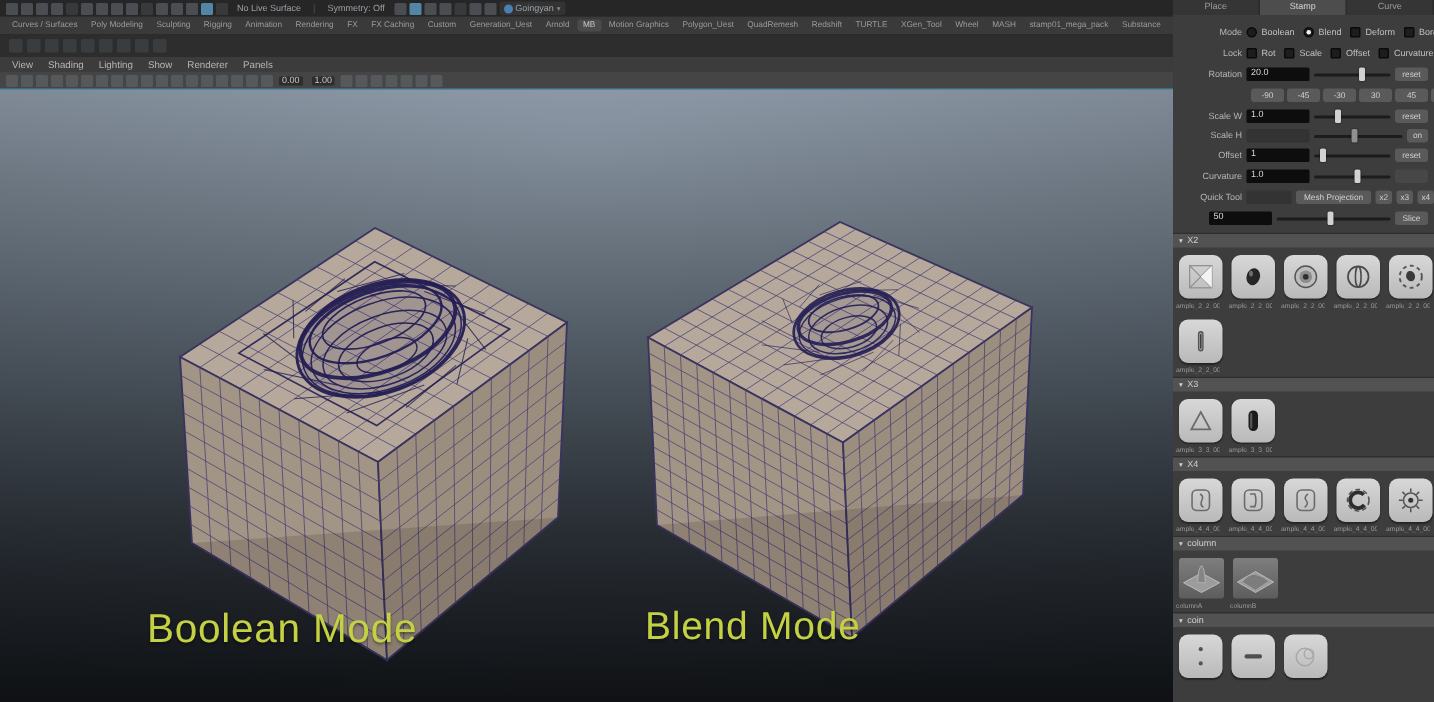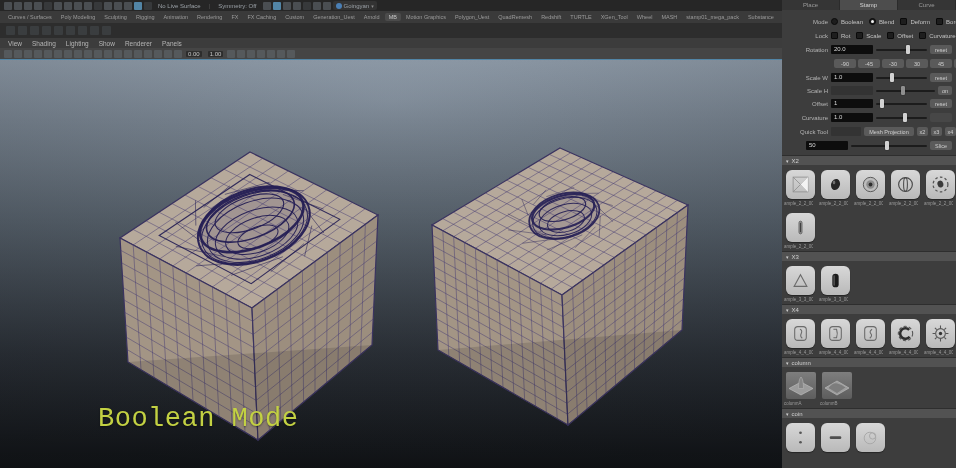--- a/index.html
+++ b/index.html
@@ -34,21 +34,21 @@
   .vptb .tbicon { width:8px; height:8px; background:#55595c; }
   .readout { color:#c5c5c5; font-size:6px; background:#2d2d2d; padding:0 2px; border-radius:1px; margin:0 2px; }
 
   .viewport { position:relative; flex:1; background:
       radial-gradient(120% 90% at 50% 10%, rgba(255,255,255,0.04), rgba(0,0,0,0.25)),
       linear-gradient(180deg,#8b98a6 0%, #76828f 14%, #55606b 40%, #2e343c 72%, #14171b 100%);
     overflow:hidden; }
   .viewport svg { position:absolute; inset:0; }
   .vplabel { position:absolute; font-size:27px; letter-spacing:0.5px; color:#c3d143;
     text-shadow:0 1px 2px rgba(0,0,0,0.4); white-space:nowrap; }
-  #label-left { left:98px; top:344px;font-family:Liberation Mono, monospace; }
+  #label-left { left:98px; top:344px; }
   #label-right { left:430px; top:342px; font-size:26px; }
 
   
   .panel { width:174px; height:468px; background:#3d3d3d; overflow:hidden; font-size:6.5px; color:#c0c0c0; }
   .ptabs { height:10px; background:#2b2b2b; display:flex; }
   .ptab { flex:1; display:flex; align-items:center; justify-content:center; font-size:6px; color:#9a9a9a; background:#353535; border-right:1px solid #2b2b2b; }
   .ptab.active { background:#4d4d4d; color:#d6d6d6; }
 
   .pcontrols { padding:3px 4px 1px; }
   .prow { display:flex; align-items:center; height:11px; margin:3px 0; gap:3px; }
@@ -373,20 +373,21 @@
           <line x1="546.31" y1="174.79755888325766" x2="508.0764898294723" y2="169.9123115035863" stroke="#241e54" stroke-width="0.6" opacity="0.7"></line>
           <line x1="533.1330854637602" y1="166.745" x2="507.8568745872016" y2="153.77059119669255" stroke="#241e54" stroke-width="0.6" opacity="0.7"></line>
           <line x1="528.31" y1="155.745" x2="521.8" y2="139.2" stroke="#241e54" stroke-width="0.6" opacity="0.7"></line>
           <line x1="533.1330854637602" y1="144.745" x2="546.1127591598828" y2="129.73384091912035" stroke="#241e54" stroke-width="0.6" opacity="0.7"></line>
           <line x1="546.31" y1="136.69244111674237" x2="574.2235101705277" y2="127.53768849641371" stroke="#241e54" stroke-width="0.6" opacity="0.7"></line>
           <line x1="564.31" y1="133.745" x2="598.6" y2="133.2" stroke="#241e54" stroke-width="0.6" opacity="0.7"></line>
           <line x1="582.31" y1="136.69244111674234" x2="612.7676255978465" y2="145.57443877398592" stroke="#241e54" stroke-width="0.6" opacity="0.7"></line>
           <line x1="595.4869145362397" y1="144.745" x2="612.9872408401172" y2="161.71615908087963" stroke="#241e54" stroke-width="0.6" opacity="0.7"></line>
         </svg>
       <div class="vplabel" id="label-left">Boolean Mode</div>
+      <div class="vplabel" id="label-right">Blend Mode</div>
     </div>
   </div>
 
   <div class="panel">
 
     <div class="ptabs">
       <div class="ptab">Place</div>
       <div class="ptab active">Stamp</div>
       <div class="ptab">Curve</div>
     </div>

